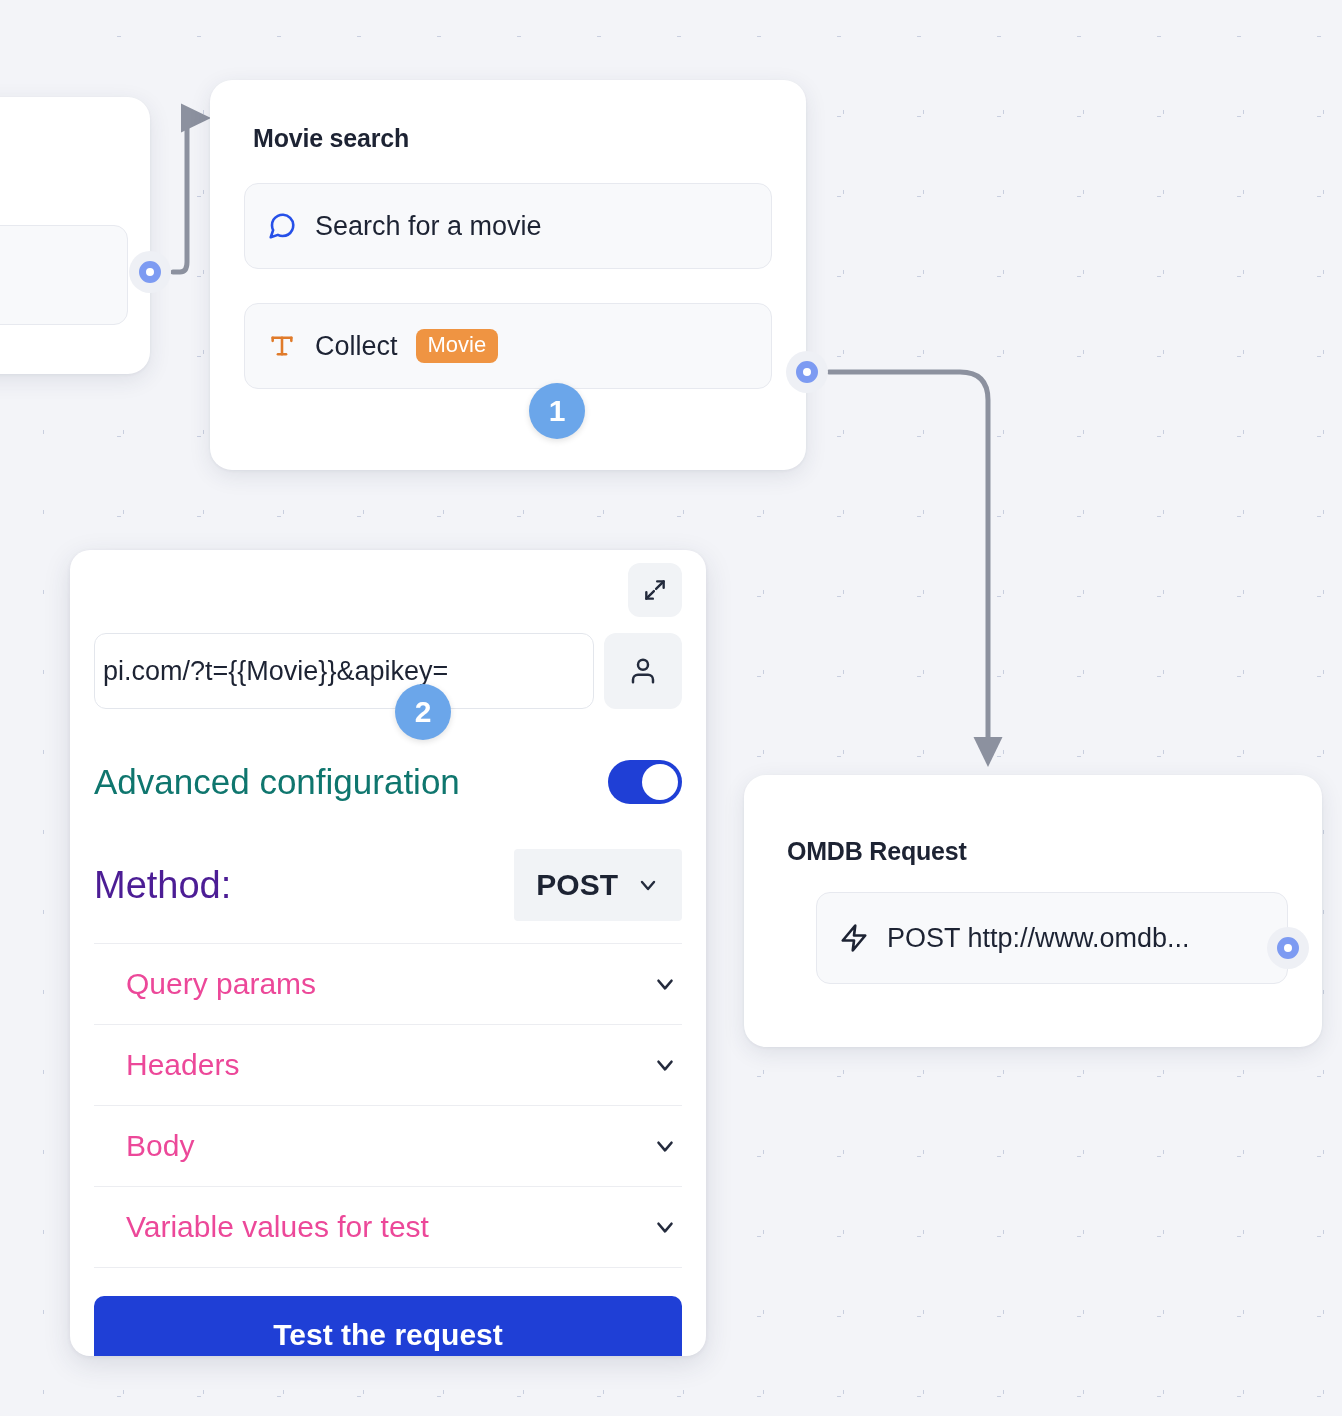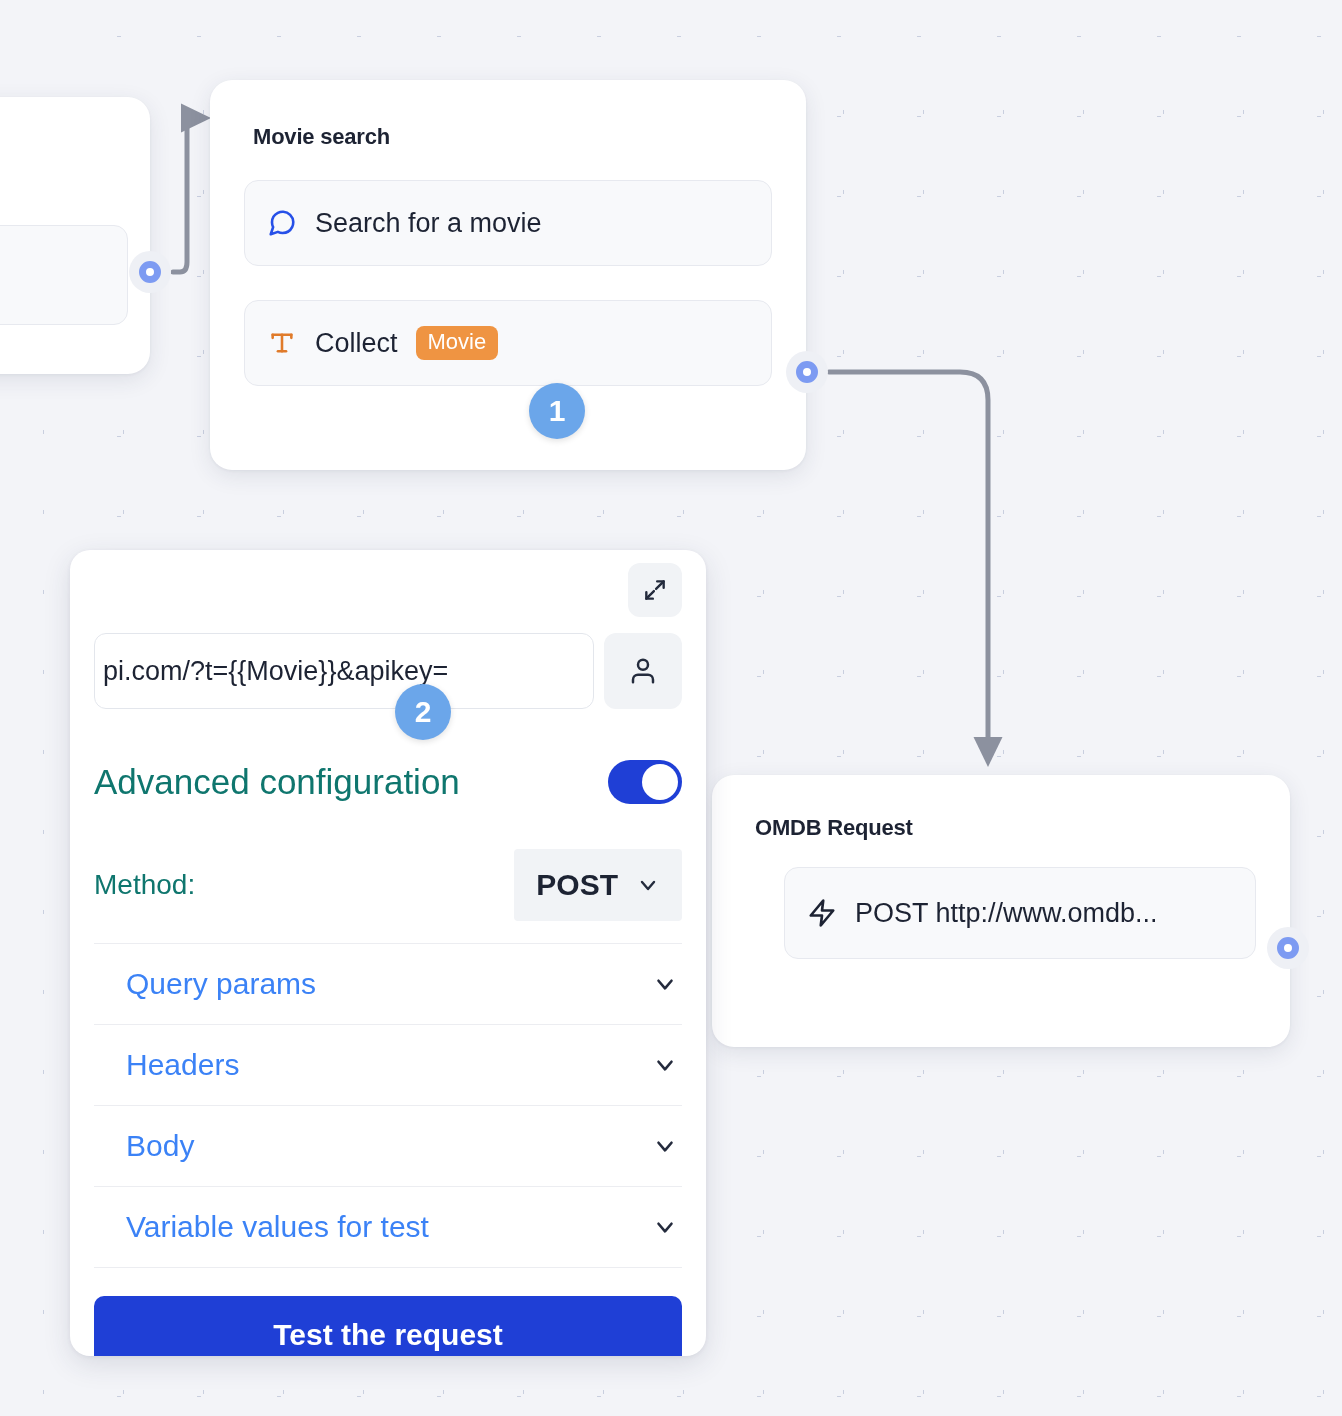--- a/index.html
+++ b/index.html
@@ -55,21 +55,21 @@
   
   .node {
     position: absolute;
     background: #ffffff;
     border-radius: 22px;
     box-shadow: 0 6px 22px rgba(42,49,79,0.10), 0 1px 3px rgba(42,49,79,0.06);
     z-index: 2;
   }
 
   .node-title {
-    font-size: 22px;
+    font-size: 25px;
     font-weight: 700;
     color: #1d2333;
     letter-spacing: -0.2px;
   }
 
   .node-row {
     display: flex;
     align-items: center;
     gap: 18px;
     background: #f8f9fb;
@@ -126,25 +126,25 @@
     color: #ffffff;
     border-radius: 8px;
     padding: 5px 12px 7px;
     font-size: 22px;
     line-height: 1;
     display: inline-block;
   }
 
   
   #node-omdb {
-    left: 712px;
+    left: 744px;
     top: 775px;
     width: 578px;
     height: 272px;
-    padding: 24px 34px;
+    padding: 46px 34px;
   }
   #node-omdb .node-title { margin: 16px 0 26px 9px; }
   #node-omdb .node-row { height: 92px; margin-left: 38px; }
 
   
   .port {
     position: absolute;
     width: 42px;
     height: 42px;
     border-radius: 50%;
@@ -280,21 +280,21 @@
   }
 
   .method-row {
     display: flex;
     align-items: center;
     justify-content: space-between;
     margin-top: 42px;
     padding-bottom: 22px;
     border-bottom: 1px solid #ecedf1;
   }
-  .method-label { font-size: 28px; color: #0f766e; }
+  .method-label { font-size: 38px; color: #4c1d95; }
   .method-select {
     display: flex;
     align-items: center;
     gap: 18px;
     background: #f1f3f6;
     border: none;
     border-radius: 4px;
     height: 72px;
     padding: 0 22px;
     font-size: 30px;
@@ -306,21 +306,21 @@
 
   .accordion-item {
     display: flex;
     align-items: center;
     justify-content: space-between;
     height: 81px;
     padding: 0 4px 0 32px;
     border-bottom: 1px solid #ecedf1;
     cursor: pointer;
   }
-  .accordion-label { font-size: 30px; color: #3b82f6; }
+  .accordion-label { font-size: 30px; color: #ec4899; }
 
   #test-btn {
     display: block;
     width: 100%;
     margin-top: 28px;
     height: 78px;
     background: #1f3fd6;
     color: #ffffff;
     border: none;
     border-radius: 10px;

